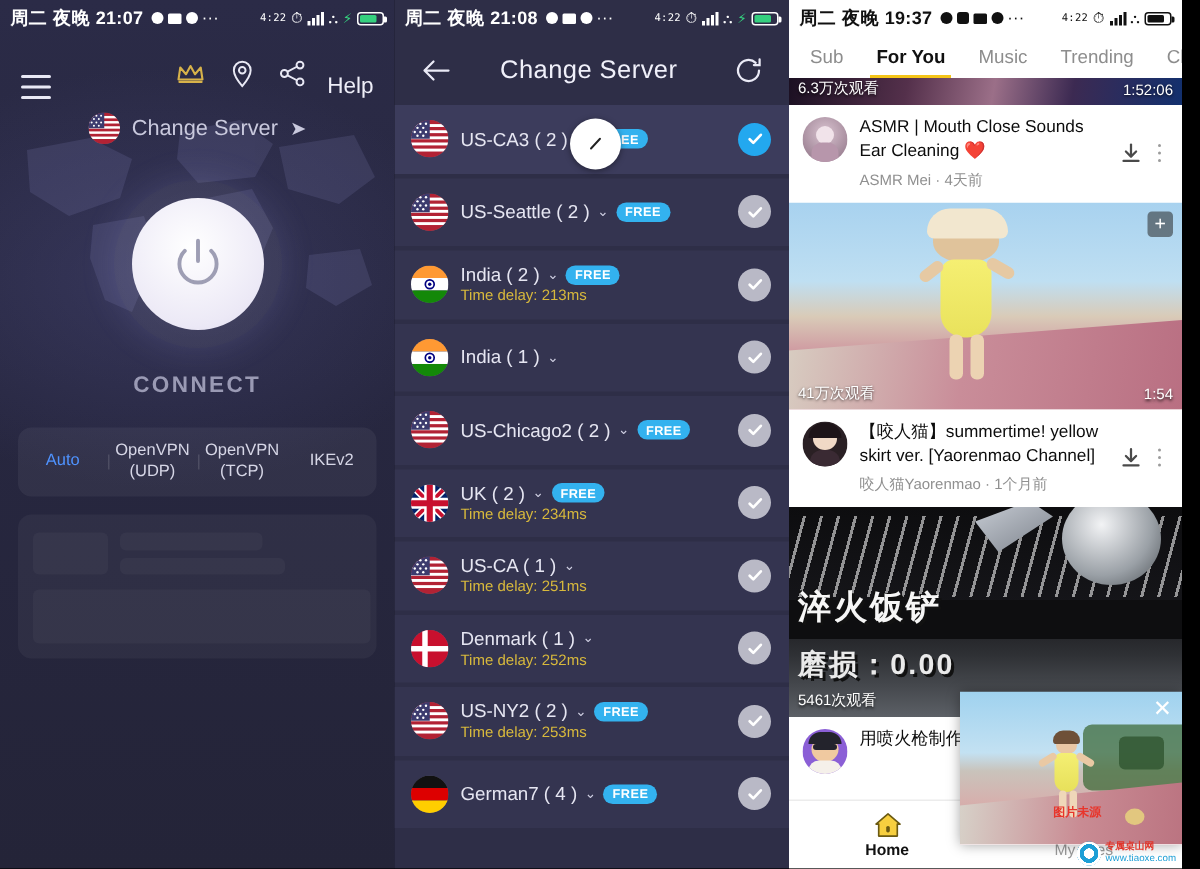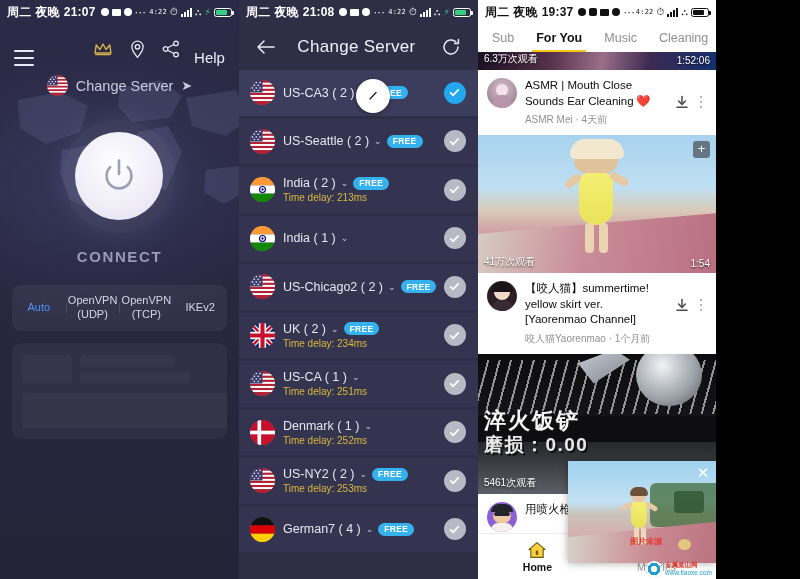--- a/index.html
+++ b/index.html
@@ -1,18 +1,18 @@
 <!DOCTYPE html>
 <html><head>
 <meta charset="utf-8">
 <style>
   * { margin:0; padding:0; box-sizing:border-box; }
   html,body { width:800px; height:579px; overflow:hidden; background:#000;
     font-family:"Liberation Sans","DejaVu Sans",sans-serif; }
-  .stage { position:relative; width:716px; height:579px; display:flex; }
+  .stage { position:relative; width:788px; height:579px; display:flex; }
 
   
   .panel { position:relative; height:579px; overflow:hidden; }
   .p1 { width:267px; background:#272741; }
   .p2 { width:267px; background:#2e2e47; }
   .p3 { width:266px; background:#ffffff; }
 
   
   .statusbar { height:24px; display:flex; align-items:center; padding:0 7px;
      font-size:11.5px; letter-spacing:.2px; }
@@ -729,21 +729,21 @@
       <div class="tab3">
           <span>Sub</span>
         </div>
       <div class="tab3 active">
           <span>For You</span>
         </div>
       <div class="tab3">
           <span>Music</span>
         </div>
       <div class="tab3">
-          <span>Cleaning</span>
+          <span>Trending</span>
         </div>
       <div class="tab3">
           <span>Cha</span>
         </div>
     </div>
 
     <div class="vcard">
       <div class="vthumb" style="height:18px;">
         <div style="position:absolute; inset:0; background:linear-gradient(100deg,#1b1022 0%,#54304b 30%,#9b6f88 52%,#3c2a52 72%,#12306e 100%);"></div>
         <div class="vmeta">6.3万次观看</div>
@@ -824,21 +824,21 @@
         <div style="position:absolute; inset:0; background:linear-gradient(180deg,#0d0d0f 0%,#151519 46%,#2e3034 70%,#5c6066 100%);"></div>
         <div style="position:absolute; left:0; top:6px; width:100%; height:54px; background:
            repeating-linear-gradient(105deg, transparent 0 9px, rgba(255,255,255,.55) 9px 11px);"></div>
         <div style="position:absolute; right:14px; top:-10px; width:66px; height:62px; border-radius:50%;
            background:radial-gradient(circle at 40% 35%, #f2f3f5, #9aa0a6 60%, #4d5257);"></div>
         <div style="position:absolute; right:86px; top:-4px; width:52px; height:34px;
            background:linear-gradient(150deg,#c9ced6,#7d838c); clip-path:polygon(0 40%,70% 0,100% 30%,30% 100%);"></div>
         <div style="position:absolute; left:0; top:62px; width:100%; height:26px; background:#0e0e10;"></div>
         <div style="position:absolute; left:6px; top:52px; color:#f6f6f6; font-size:22px; font-weight:bold;
            letter-spacing:2px; text-shadow:2px 2px 0 #111, -1px -1px 0 #111;">淬火饭铲</div>
-        <div style="position:absolute; left:6px; top:78px; color:#eaeaea; font-size:19px; font-weight:bold;
+        <div style="position:absolute; left:6px; top:92px; color:#eaeaea; font-size:19px; font-weight:bold;
            letter-spacing:1.5px; text-shadow:2px 2px 0 #111;">磨损：0.00</div>
         <div class="vmeta">5461次观看</div>
       </div>
       <div class="vinfo">
         <div class="avatar">
           <div style="position:absolute; inset:0; background:#8b5fd6;"></div>
           <div style="position:absolute; left:6px; top:5px; width:18px; height:17px; border-radius:50%; background:#f0c9a0;"></div>
           <div style="position:absolute; left:4px; top:2px; width:22px; height:8px; border-radius:9px 9px 0 0; background:#23232c;"></div>
           <div style="position:absolute; left:7px; top:10px; width:16px; height:4px; border-radius:2px; background:#23232c;"></div>
           <div style="position:absolute; left:4px; top:21px; width:22px; height:10px; border-radius:7px 7px 0 0; background:#f5f0ea;"></div>

